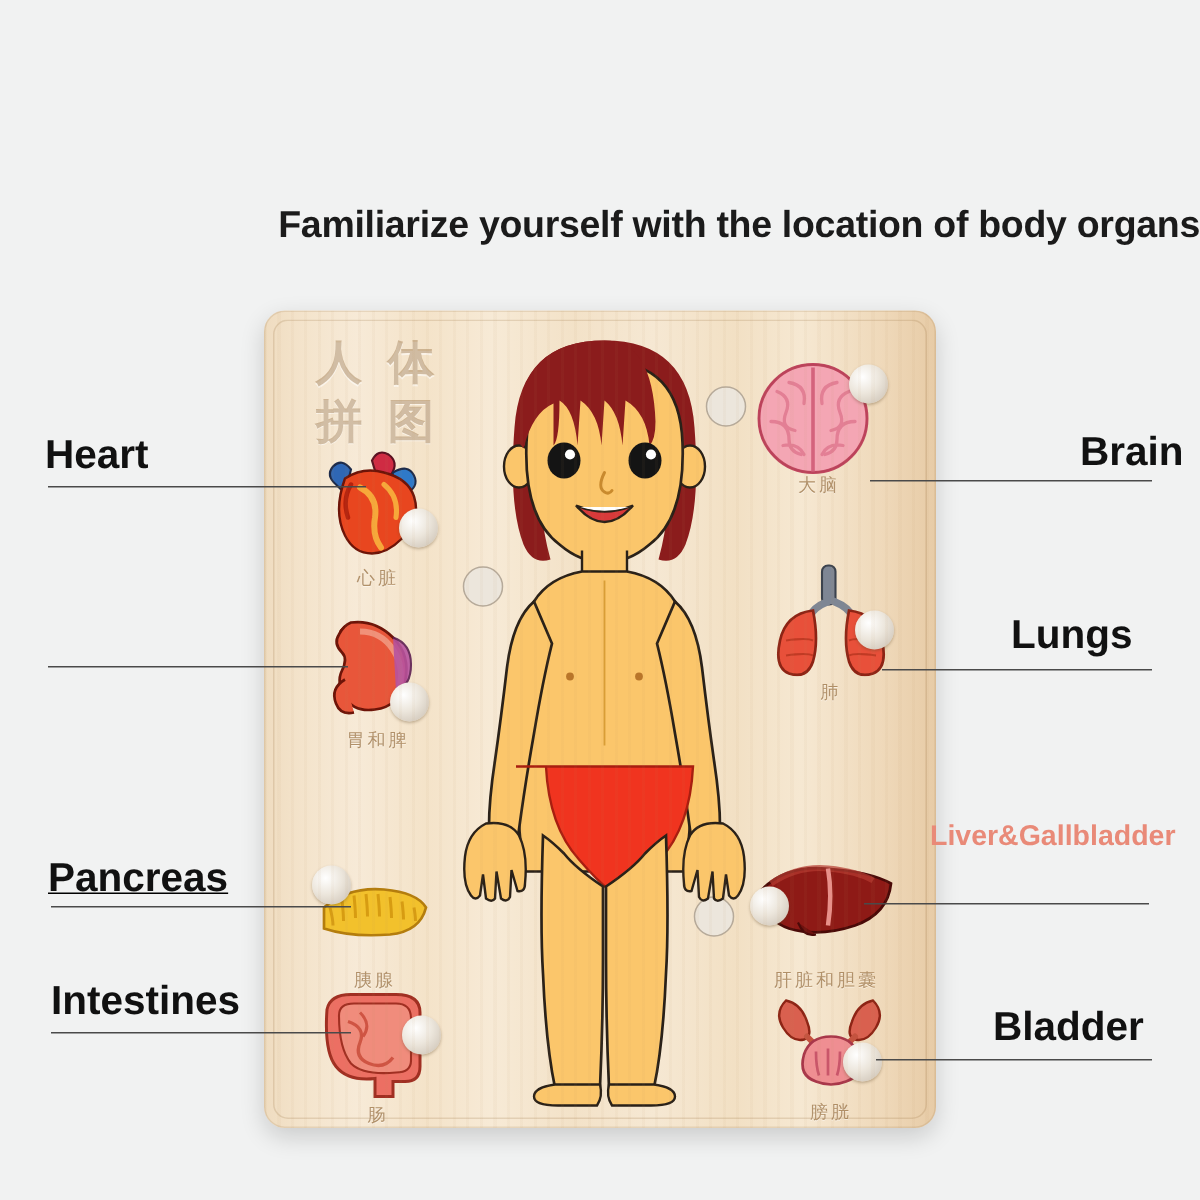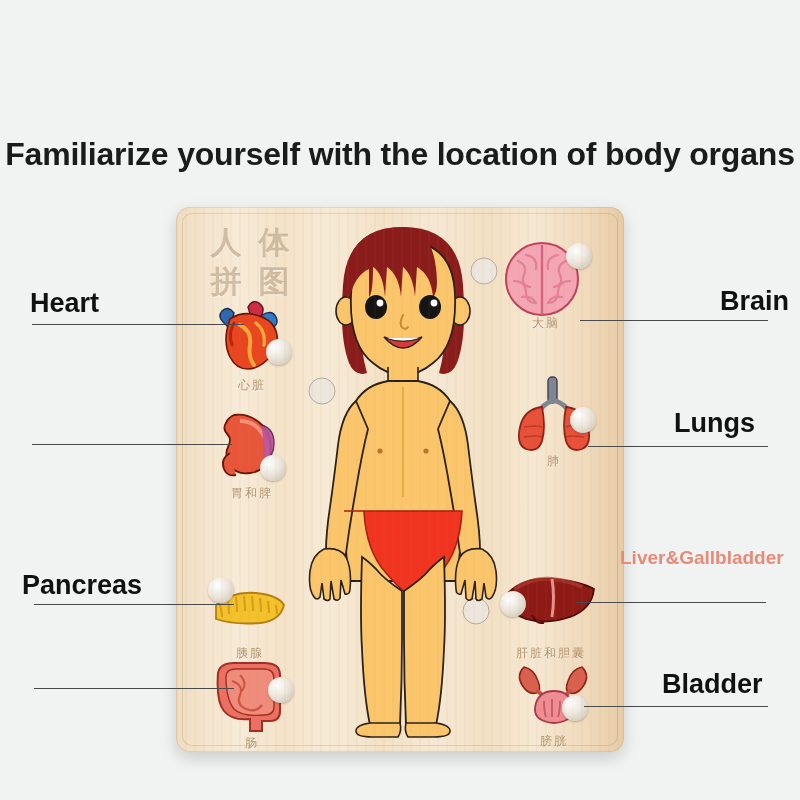--- a/index.html
+++ b/index.html
@@ -14,22 +14,22 @@
 
   
   .title{
     position:absolute;left:0;right:0;top:54px;
     text-align:center;
     font-size:27px;font-weight:bold;color:#1b1b1b;
     letter-spacing:-0.2px;
   }
   .subtitle{
     position:absolute;left:0;right:0;top:136px;
-    text-align:center;
-    font-size:32px;font-weight:bold;color:#1b1b1b;
+    text-align:right;
+    font-size:25px;font-weight:bold;color:#1b1b1b;
     letter-spacing:-0.2px;
   }
 
   
   .board{
     position:absolute;left:176px;top:207px;width:448px;height:545px;
     border-radius:14px;
     background:
       linear-gradient(90deg,
         #efdcc0 0%, #f4e4cc 6%, #f7ead7 14%, #f4e3c9 24%,
@@ -282,25 +282,28 @@
     </div>
   </div>
 
   <div class="lbl big" style="left:30px;top:288px;">
     <span class="main">Heart</span>
   </div>
   <div class="leader" style="left:32px;top:324px;width:212px;"></div>
 
   <div class="leader" style="left:32px;top:444px;width:200px;"></div>
 
-  <div class="lbl big" style="left:22px;top:570px;">
+  <div class="lbl big" style="left:32px;top:570px;text-decoration:underline;">
     <span class="main">Pancreas</span>
   </div>
   <div class="leader" style="left:34px;top:604px;width:200px;"></div>
 
+  <div class="lbl big" style="left:34px;top:652px;">
+    <span class="main">Intestines</span>
+  </div>
   <div class="leader" style="left:34px;top:688px;width:200px;"></div>
 
   <div class="lbl big" style="left:720px;top:286px;">
     <span class="main">Brain</span>
   </div>
   <div class="leader" style="left:580px;top:320px;width:188px;"></div>
 
   <div class="lbl big" style="left:674px;top:408px;">
     <span class="main">Lungs</span>
   </div>

